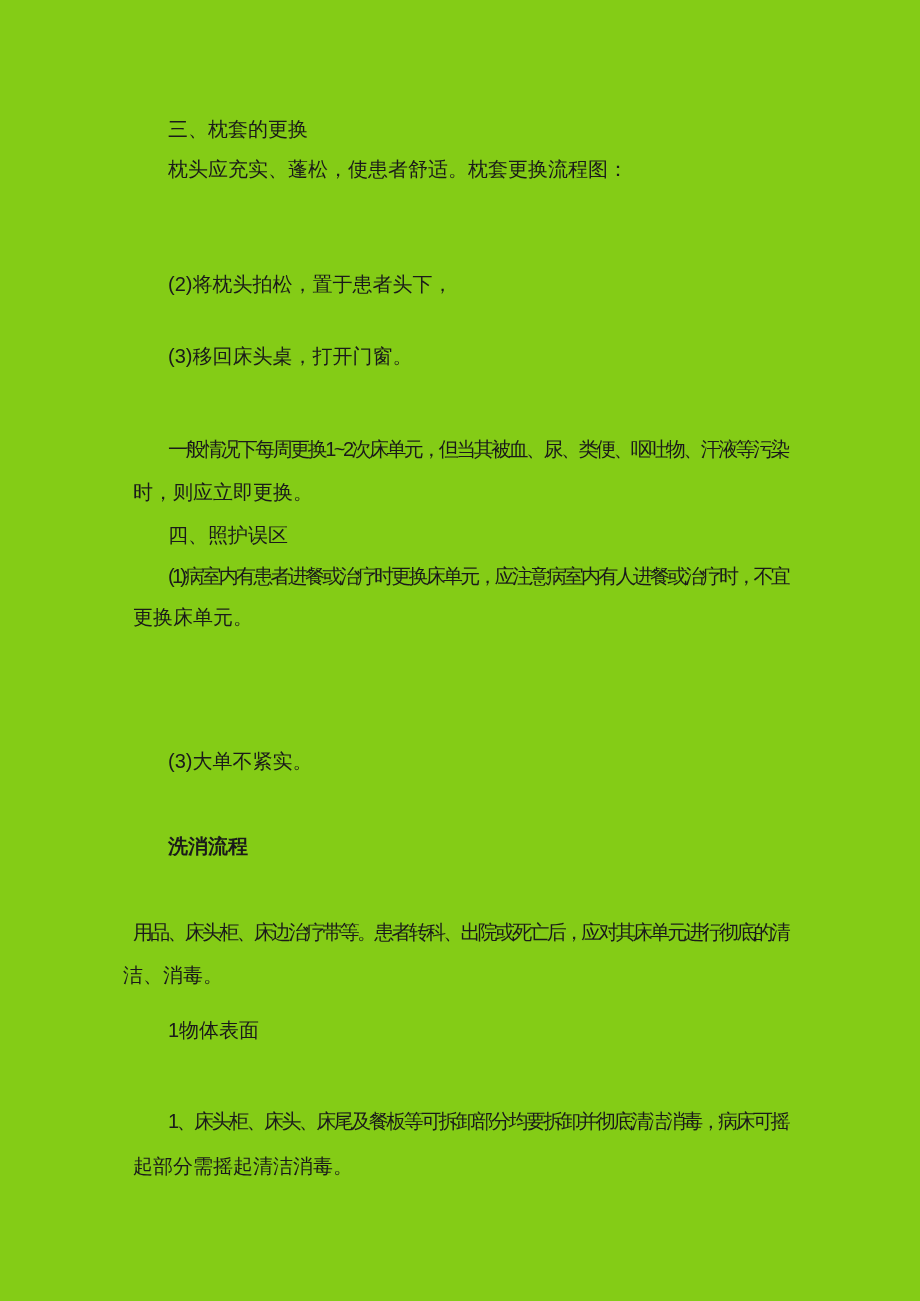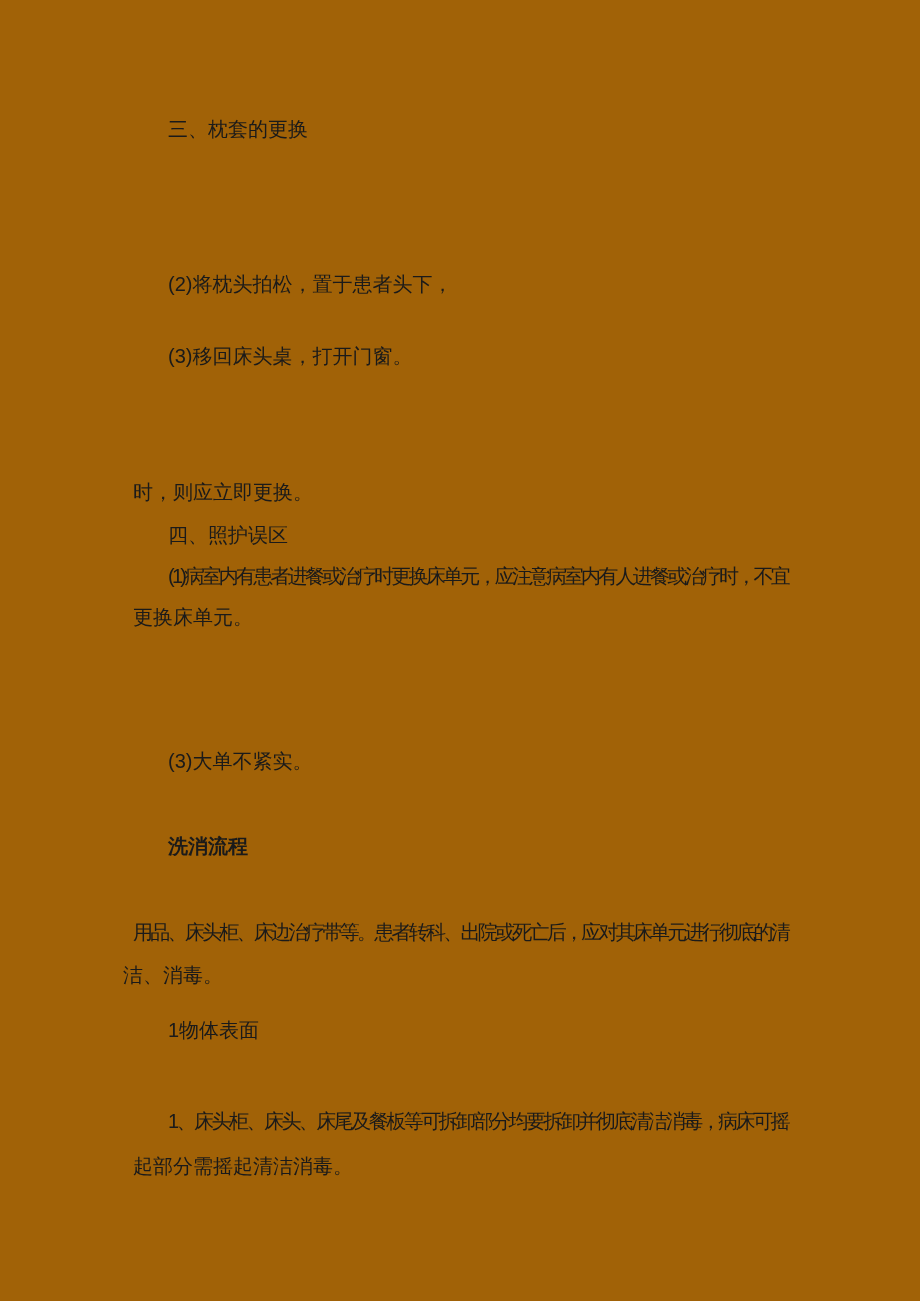--- a/index.html
+++ b/index.html
@@ -7,42 +7,44 @@
     padding: 0;
     width: 920px;
     height: 1301px;
     background: #ffffff;
     font-family: "Liberation Sans", sans-serif;
   }
   .page {
     position: relative;
     width: 920px;
     height: 1301px;
-    background: #a16207;
+    background: #84cc16;
     overflow: hidden;
   }
   .line {
     position: absolute;
     font-size: 20px;
     line-height: 22px;
     color: #1a1a1a;
     white-space: nowrap;
     letter-spacing: 0px;
   }
   .line.bold {
     font-weight: 700;
   }
 </style>
 </head>
 <body>
 
 <div class="page" id="doc-page">
     <div class="line" style="top: 118px; left: 168px; color: rgb(26, 26, 26);">三、枕套的更换</div>
+    <div class="line" style="top: 158px; left: 168px; color: rgb(26, 26, 26);">枕头应充实、蓬松，使患者舒适。枕套更换流程图：</div>
     <div class="line" style="top: 273px; left: 168px; color: rgb(26, 26, 26);">(2)将枕头拍松，置于患者头下，</div>
     <div class="line" style="top: 345px; left: 168px; color: rgb(26, 26, 26);">(3)移回床头桌，打开门窗。</div>
+    <div class="line" style="top: 438px; left: 168px; color: rgb(26, 26, 26); letter-spacing: -2.53885px;">一般情况下每周更换1~2次床单元，但当其被血、尿、类便、呕吐物、汗液等污染</div>
     <div class="line" style="top: 481px; left: 133px; color: rgb(26, 26, 26);">时，则应立即更换。</div>
     <div class="line" style="top: 524px; left: 168px; color: rgb(26, 26, 26);">四、照护误区</div>
     <div class="line" style="top: 565px; left: 168px; color: rgb(26, 26, 26); letter-spacing: -2.74877px;">(1)病室内有患者进餐或治疗时更换床单元，应注意病室内有人进餐或治疗时，不宜</div>
     <div class="line" style="top: 606px; left: 133px; color: rgb(26, 26, 26);">更换床单元。</div>
     <div class="line" style="top: 750px; left: 168px; color: rgb(26, 26, 26);">(3)大单不紧实。</div>
     <div class="line bold" style="top: 835px; left: 168px; color: rgb(26, 26, 26);">洗消流程</div>
     <div class="line" style="top: 921px; left: 133px; color: rgb(26, 26, 26); letter-spacing: -2.76316px;">用品、床头柜、床边治疗带等。患者转科、出院或死亡后，应对其床单元进行彻底的清</div>
     <div class="line" style="top: 964px; left: 123px; color: rgb(26, 26, 26); text-align: right;">洁、消毒。</div>
     <div class="line" style="top: 1019px; left: 168px; color: rgb(26, 26, 26);">1物体表面</div>
     <div class="line" style="top: 1110px; left: 168px; color: rgb(26, 26, 26); letter-spacing: -2.53125px;">1、床头柜、床头、床尾及餐板等可拆卸部分均要拆卸并彻底清洁消毒，病床可摇</div>

